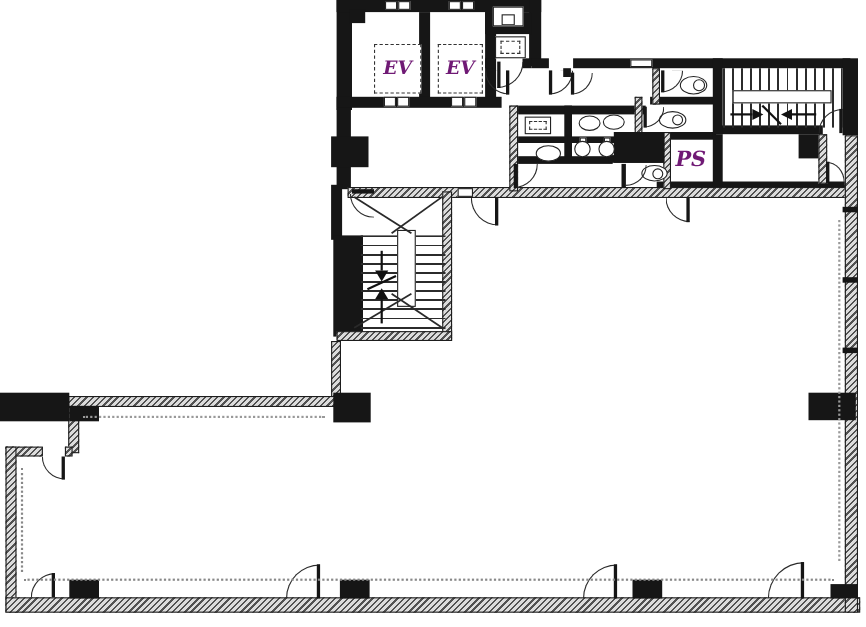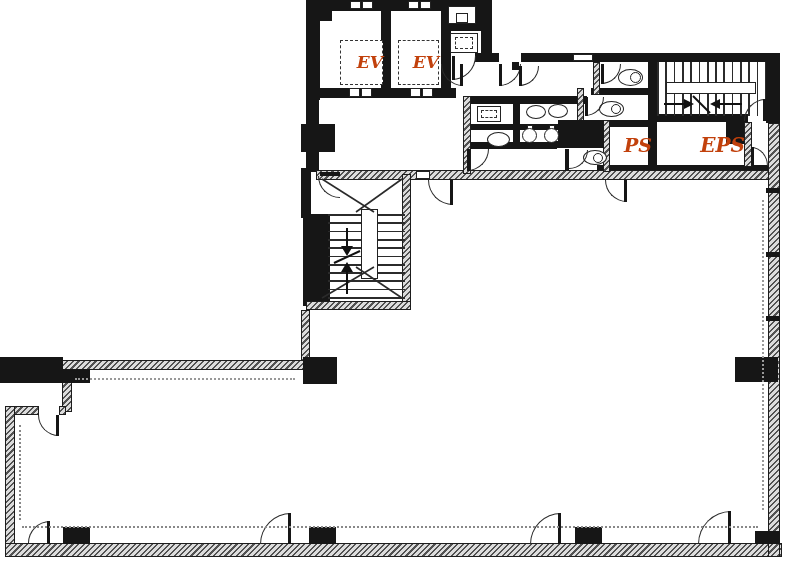--- a/index.html
+++ b/index.html
@@ -9,21 +9,21 @@
   .h  {position:absolute;background:repeating-linear-gradient(135deg,#525252 0 1.5px,#dcdcdc 1.5px 4px);
        outline:1px solid #1d1d1d;outline-offset:-1px;}
   .col{position:absolute;background:#161616;}
   .arc{position:absolute;border:0 solid #2a2a2a;background:transparent;box-sizing:border-box;}
   .lf {position:absolute;background:#161616;}
   .fx {position:absolute;background:#fff;border:1.5px solid #222;box-sizing:border-box;}
   .el {border-radius:50%;}
   .dsh{position:absolute;background:#fff;border:1.6px dashed #333;box-sizing:border-box;}
   .tv {position:absolute;background:repeating-linear-gradient(90deg,#2b2b2b 0 1.7px,transparent 1.7px 8.3px);}
   .th {position:absolute;background:repeating-linear-gradient(180deg,#2b2b2b 0 1.7px,transparent 1.7px 8.3px);}
-  .lbl{position:absolute;font-weight:bold;font-style:italic;color:#c2410c;text-align:right;line-height:1;}
+  .lbl{position:absolute;font-weight:bold;font-style:italic;color:#701a75;text-align:center;line-height:1;}
   .dot{position:absolute;}
   svg{position:absolute;left:0;top:0;pointer-events:none;}
 </style>
 </head>
 <body>
 
 <div id="plan">
 
   <div class="w" style="left:306px;top:0;width:14px;height:100px"></div>
   <div class="w" style="left:306px;top:0;width:186px;height:11px"></div>
@@ -168,21 +168,20 @@
   <div class="arc" style="left:28px;top:521px;width:22px;height:22px;border-left-width:1.6px;border-top-width:1.6px;border-top-left-radius:100%"></div>
   <div class="lf" style="left:47px;top:521px;width:3px;height:22px"></div>
   <div class="arc" style="left:260px;top:513px;width:31px;height:31px;border-left-width:1.6px;border-top-width:1.6px;border-top-left-radius:100%"></div>
   <div class="lf" style="left:288px;top:513px;width:3px;height:31px"></div>
   <div class="arc" style="left:530px;top:513px;width:31px;height:31px;border-left-width:1.6px;border-top-width:1.6px;border-top-left-radius:100%"></div>
   <div class="lf" style="left:558px;top:513px;width:3px;height:31px"></div>
   <div class="arc" style="left:698px;top:511px;width:33px;height:33px;border-left-width:1.6px;border-top-width:1.6px;border-top-left-radius:100%"></div>
   <div class="lf" style="left:728px;top:511px;width:3px;height:33px"></div>
 
   <div class="lbl" style="left:604px;top:136px;width:48px;font-size:19px">PS</div>
-  <div class="lbl" style="left:655px;top:135px;width:90px;font-size:20px">EPS</div>
 
   <div class="dot" style="left:22px;top:526px;width:736px;border-top:2px dotted #888"></div>
   <div class="dot" style="left:19px;top:425px;height:95px;border-left:2px dotted #888"></div>
   <div class="dot" style="left:75px;top:378px;width:220px;border-top:2px dotted #999"></div>
   <div class="dot" style="left:762px;top:200px;height:310px;border-left:2px dotted #999"></div>
 
   <svg width="787" height="570" viewBox="0 0 787 570">
 
     <line x1="322" y1="179" x2="374" y2="212" stroke="#2a2a2a" stroke-width="1.6"></line>
     <line x1="402" y1="179" x2="356" y2="212" stroke="#2a2a2a" stroke-width="1.6"></line>

